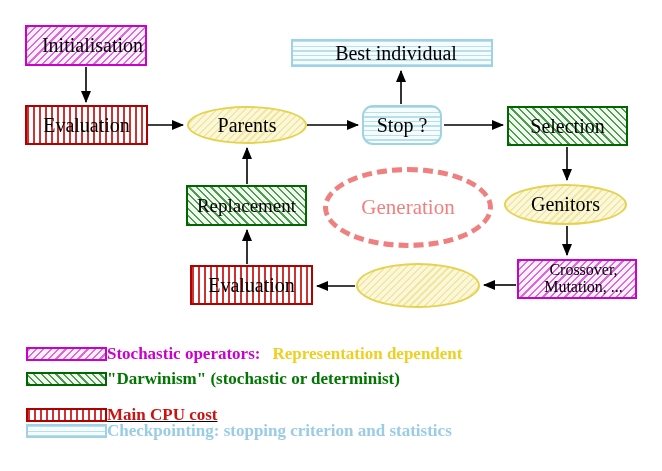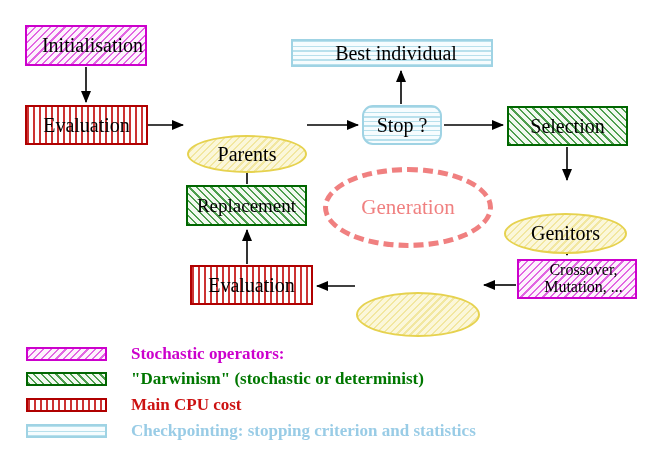--- a/index.html
+++ b/index.html
@@ -15,21 +15,21 @@
   
   .hatch-magenta{border:2px solid #cc00cc;
     background:repeating-linear-gradient(135deg,#e266e2 0 1.6px,#fdf2fd 1.6px 5.2px);padding-left:13px;}
   .stripes-red{border:2px solid #b00000;
     background:repeating-linear-gradient(90deg,#cc3333 0 1.8px,#ffffff 1.8px 6px);}
   .hatch-green{border:2px solid #006600;
     background:repeating-linear-gradient(45deg,#4d9e4d 0 1.6px,#f2f9f0 1.6px 5.2px);}
   .stripes-cyan{border:2px solid #9fd3e4;
     background:repeating-linear-gradient(180deg,#b8e0ec 0 1.4px,#f6fcfe 1.4px 4.6px);}
   .hatch-yellow{border:2px solid #e6d24f;
-    background:repeating-linear-gradient(135deg,#f2e7a0 0 1.6px,#fbf7da 1.6px 5px);margin-top:29px;}
+    background:repeating-linear-gradient(135deg,#f2e7a0 0 1.6px,#fbf7da 1.6px 5px);}
   .ellipse{border-radius:50%;}
   .rounded{border-radius:11px;}
 
   
   .pos-init{left:25px;top:25px;width:122px;height:41px;}
   .pos-eval-top{left:25px;top:105px;width:123px;height:40px;}
   .pos-parents{left:187px;top:106px;width:120px;height:38px;}
   .pos-best{left:291px;top:39px;width:202px;height:28px;font-size:20px;padding-left:8px;}
   .pos-stop{left:362px;top:105px;width:80px;height:40px;}
   .pos-selection{left:507px;top:106px;width:121px;height:40px;}
@@ -40,23 +40,23 @@
   .pos-crossover{left:517px;top:259px;width:120px;height:40px;font-size:16px;flex-direction:column;}
   .pos-generation{
     left:323px;top:167px;width:170px;height:81px;
     border:5px dashed #f08080;border-radius:50%;
     color:#f08080;font-size:21px;background:transparent;
   }
 
   
   .legend-row{position:absolute;left:26px;display:flex;align-items:center;height:16px;}
   .swatch{display:inline-block;width:81px;height:14px;box-sizing:border-box;flex:0 0 auto;}
-  .legend-text{margin-left:24px;font-weight:bold;font-size:17px;white-space:nowrap;}
+  .legend-text{margin-left:0;font-weight:bold;font-size:17px;white-space:nowrap;}
   .legend-text2{margin-left:12px;font-weight:bold;font-size:17px;white-space:nowrap;}
-  .row1{top:346px;}.row2{top:371px;}.row3{top:397px;}.row4{top:423px;text-align:right;}
+  .row1{top:346px;}.row2{top:371px;}.row3{top:407px;text-decoration:underline;}.row4{top:423px;text-align:right;}
   .c-magenta{color:#cc00cc;}
   .c-yellow{color:#eed020;}
   .c-green{color:#007700;}
   .c-red{color:#cc1111;}
   .c-blue{color:#99cce6;}
 </style>
 </head>
 <body>
 
 <div class="canvas">
@@ -125,20 +125,21 @@
   </div>
 
   <div class="node hatch-magenta pos-crossover">
     <span>Crossover,</span>
     <span>Mutation, ...</span>
   </div>
 
   <div class="legend-row row1">
     <span class="swatch hatch-magenta"></span>
     <span class="legend-text c-magenta">Stochastic operators:</span>
+    <span class="legend-text2 c-yellow">Representation dependent</span>
   </div>
 
   <div class="legend-row row2">
     <span class="swatch hatch-green"></span>
     <span class="legend-text c-green">"Darwinism" (stochastic or determinist)</span>
   </div>
 
   <div class="legend-row row3">
     <span class="swatch stripes-red"></span>
     <span class="legend-text c-red">Main CPU cost</span>

